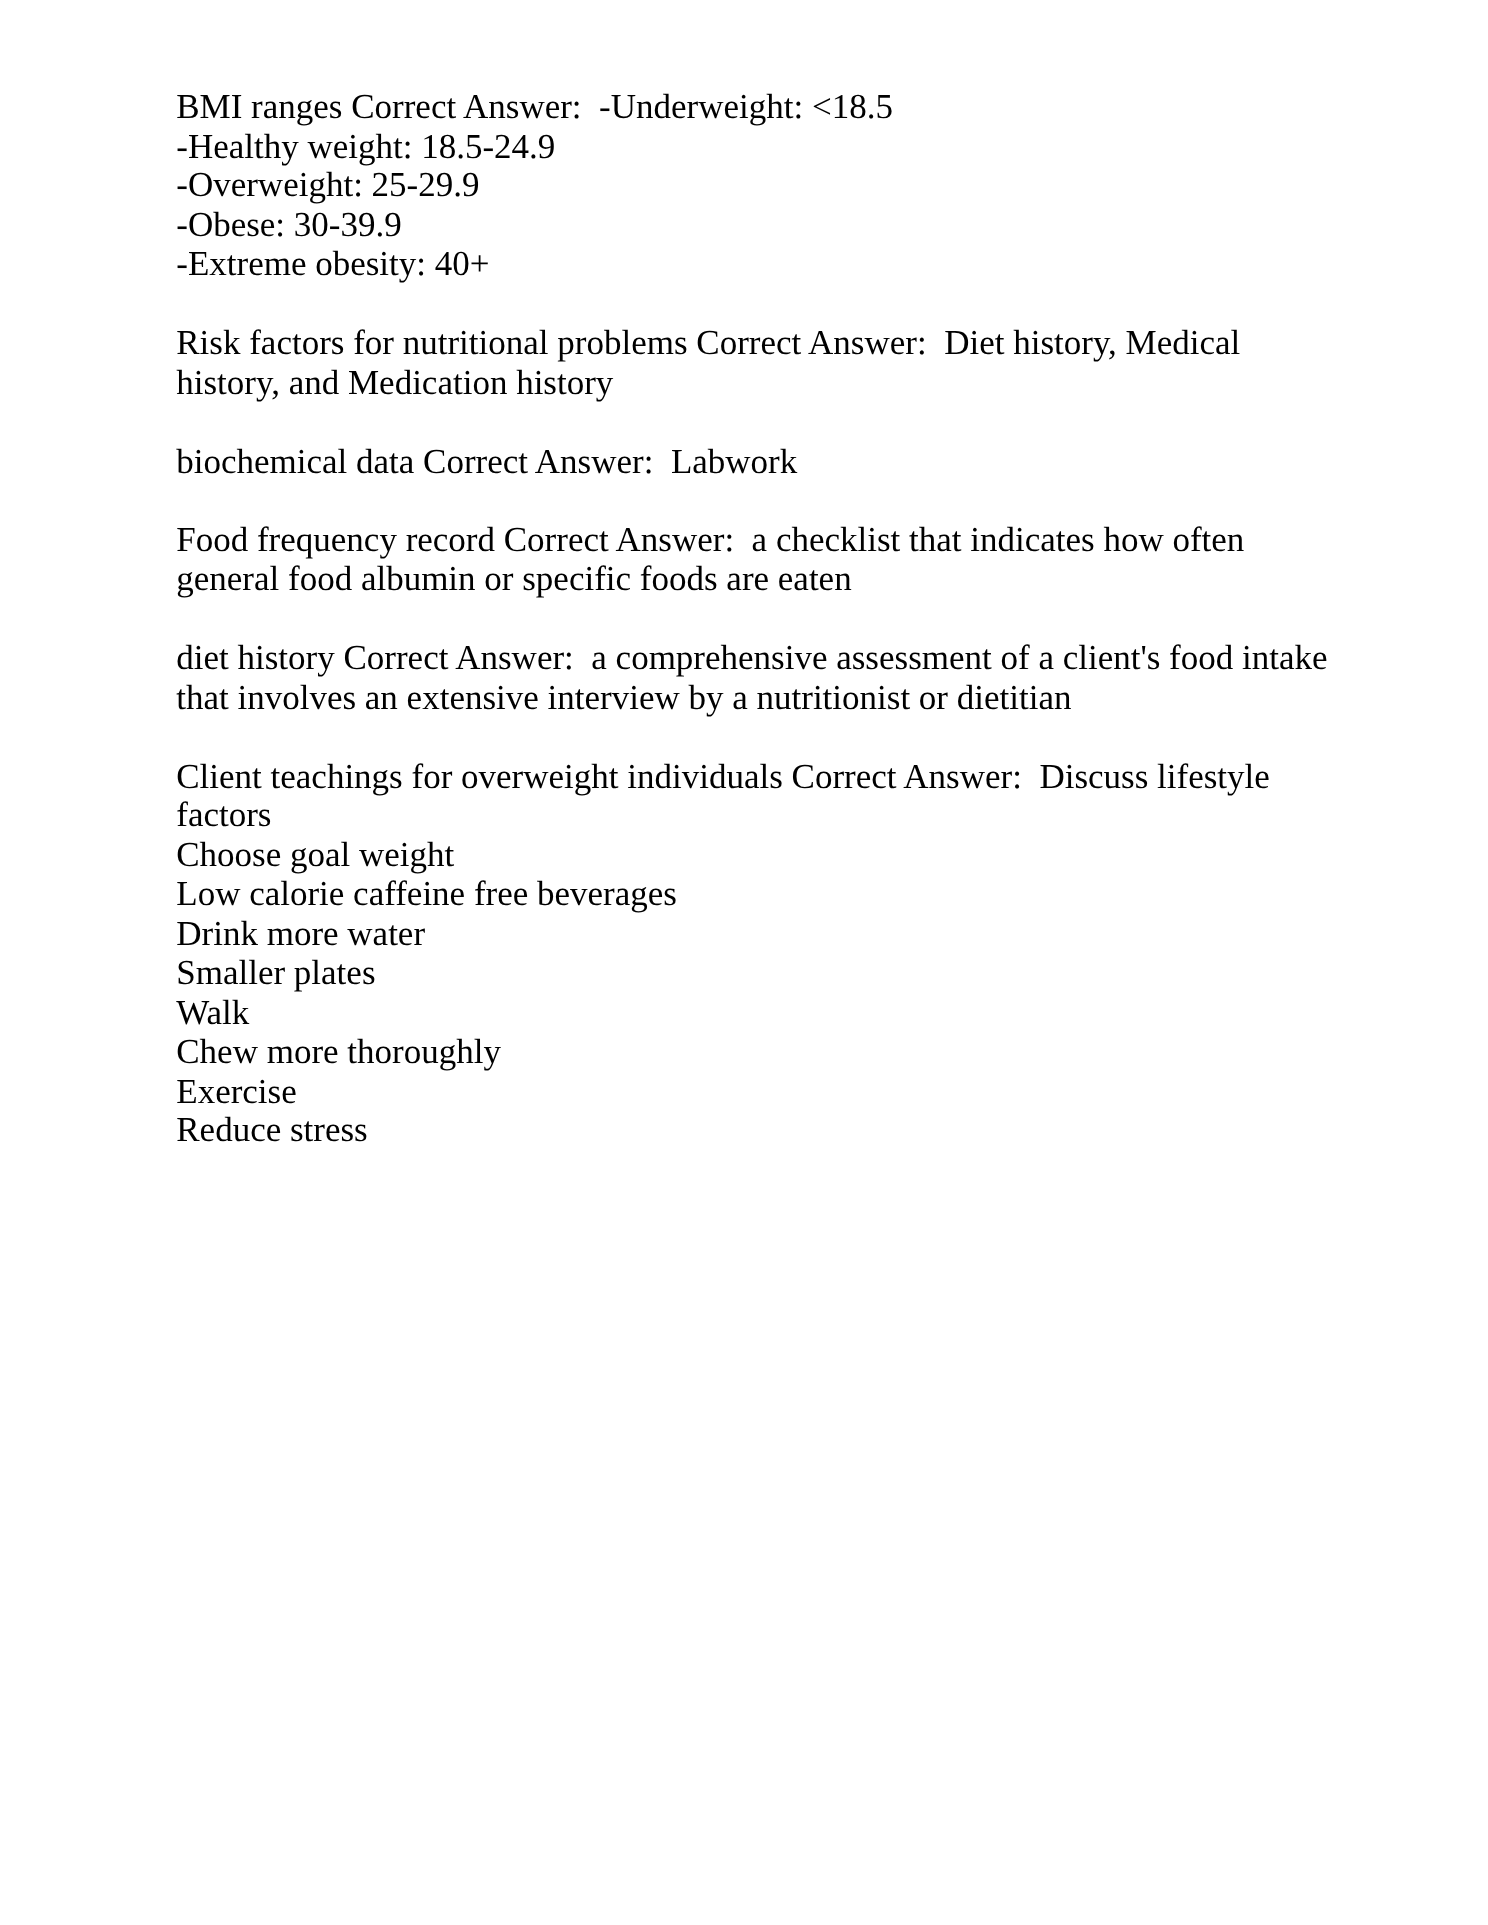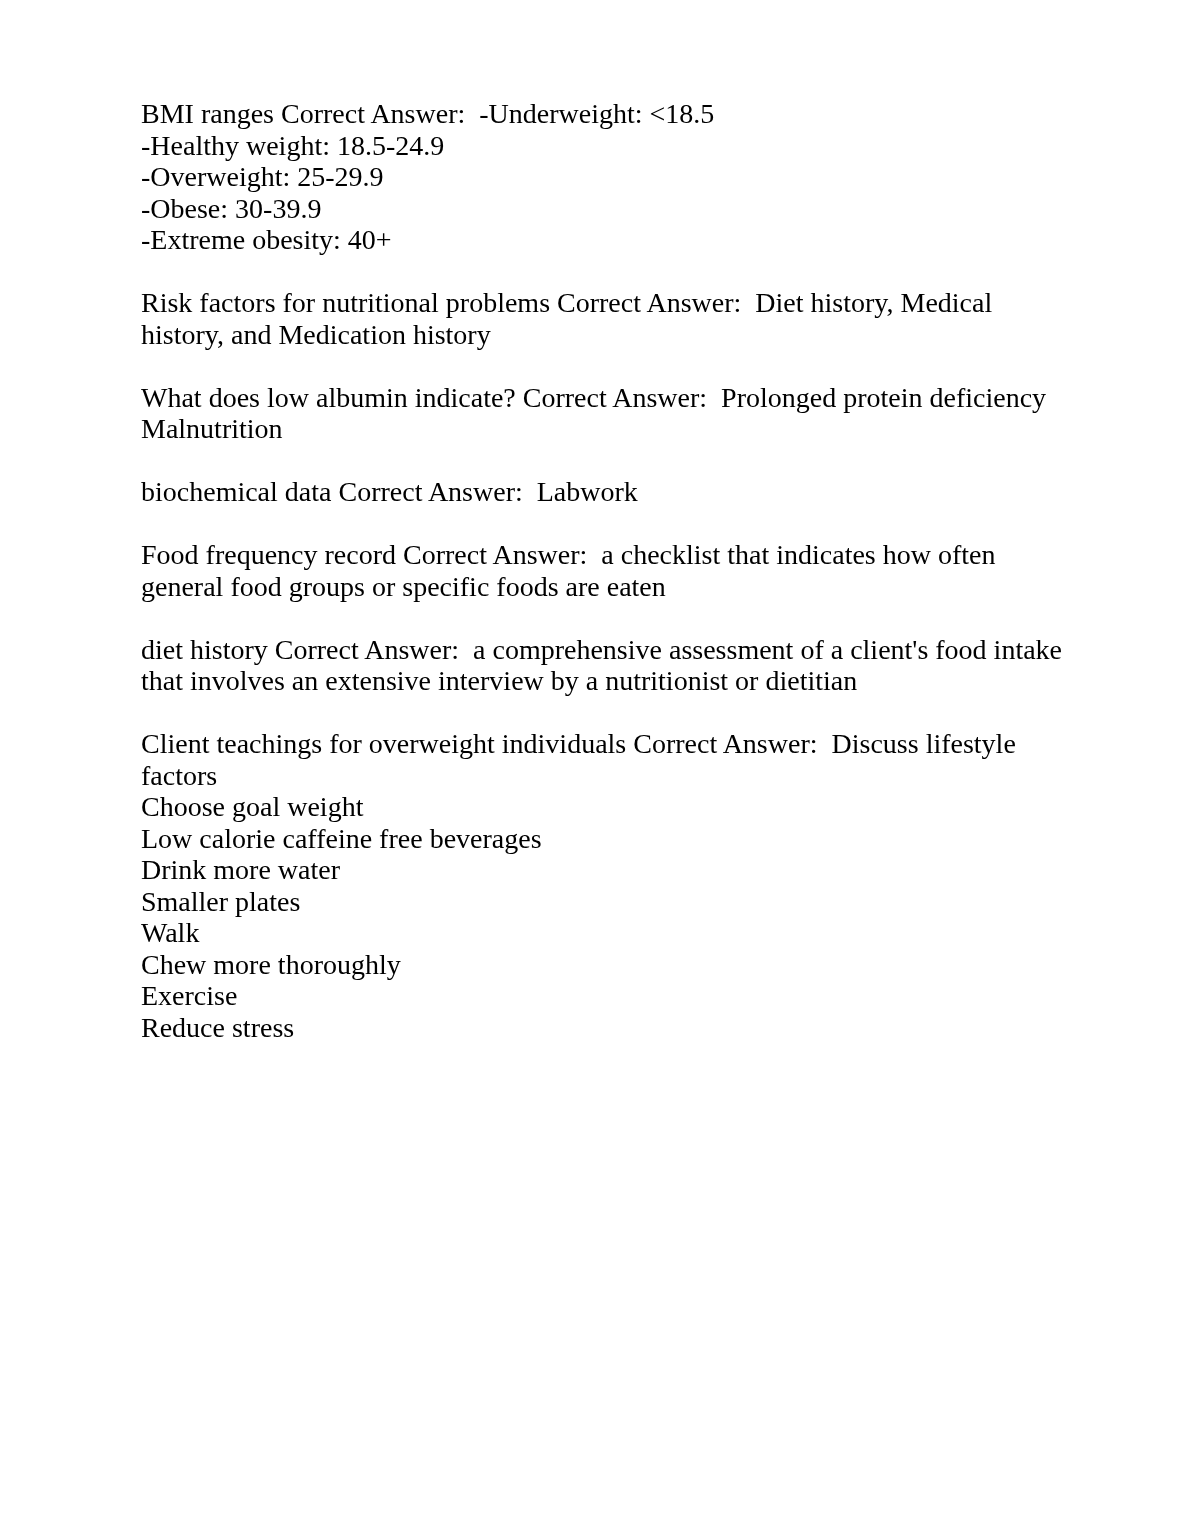--- a/index.html
+++ b/index.html
@@ -7,21 +7,21 @@
     padding: 0;
     background: #ffffff;
   }
   .page {
     position: relative;
     width: 1190px;
     height: 1540px;
     background: #ffffff;
     overflow: hidden;
     box-sizing: border-box;
-    padding: 98px 69px 0 141px;
+    padding: 70px 69px 0 141px;
   }
   .qa {
     margin: 0 0 31.5px 0;
     font-family: "Liberation Serif", "DejaVu Serif", serif;
     font-size: 28px;
     line-height: 31.5px;
     color: #000000;
     white-space: pre-wrap;
     max-width: 980px;
   }
@@ -33,25 +33,23 @@
 <body>
 
 <div class="page">
   <p class="qa">BMI ranges Correct Answer:  -Underweight: &lt;18.5
 -Healthy weight: 18.5-24.9
 -Overweight: 25-29.9
 -Obese: 30-39.9
 -Extreme obesity: 40+</p>
   <p class="qa">Risk factors for nutritional problems Correct Answer:  Diet history, Medical
 history, and Medication history</p>
-  <p class="qa">What does low albumin indicate? Correct Answer:  Prolonged protein deficiency
-Malnutrition</p>
   <p class="qa">biochemical data Correct Answer:  Labwork</p>
   <p class="qa">Food frequency record Correct Answer:  a checklist that indicates how often
-general food groups or specific foods are eaten</p>
+general food albumin or specific foods are eaten</p>
   <p class="qa">diet history Correct Answer:  a comprehensive assessment of a client's food intake
 that involves an extensive interview by a nutritionist or dietitian</p>
   <p class="qa">Client teachings for overweight individuals Correct Answer:  Discuss lifestyle
 factors
 Choose goal weight
 Low calorie caffeine free beverages
 Drink more water
 Smaller plates
 Walk
 Chew more thoroughly

